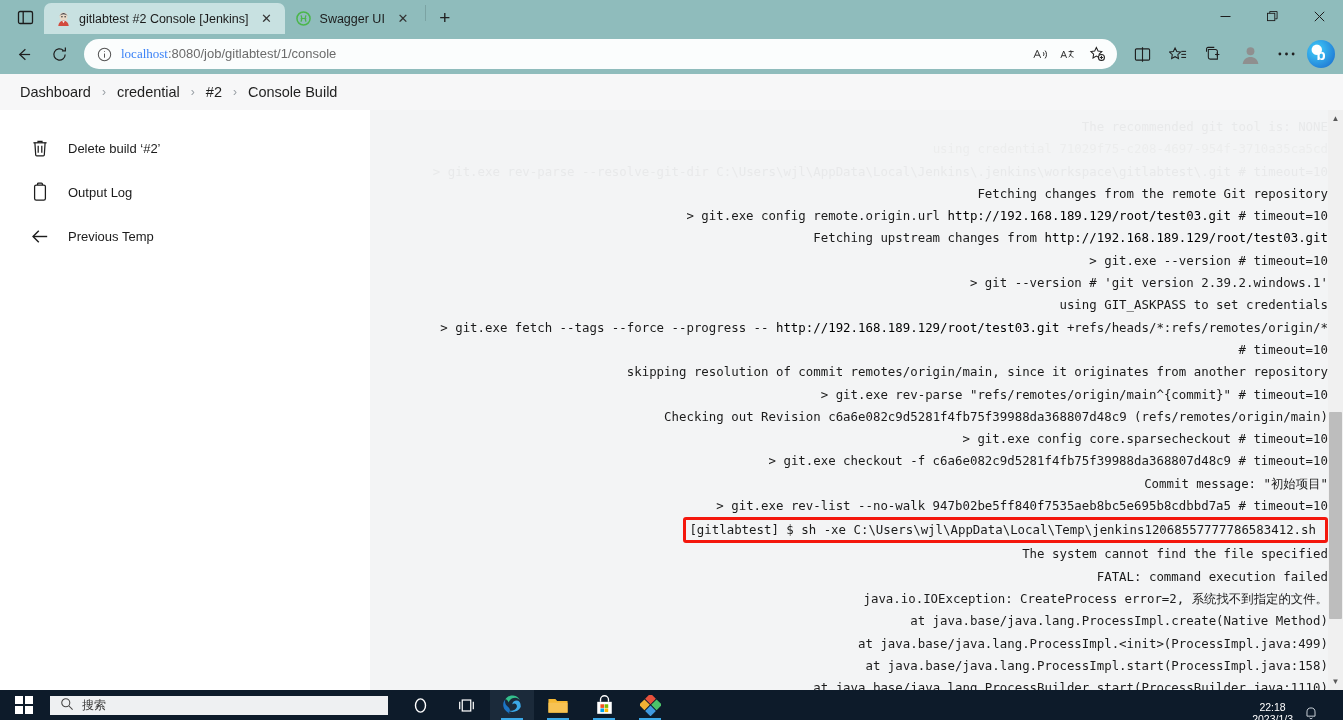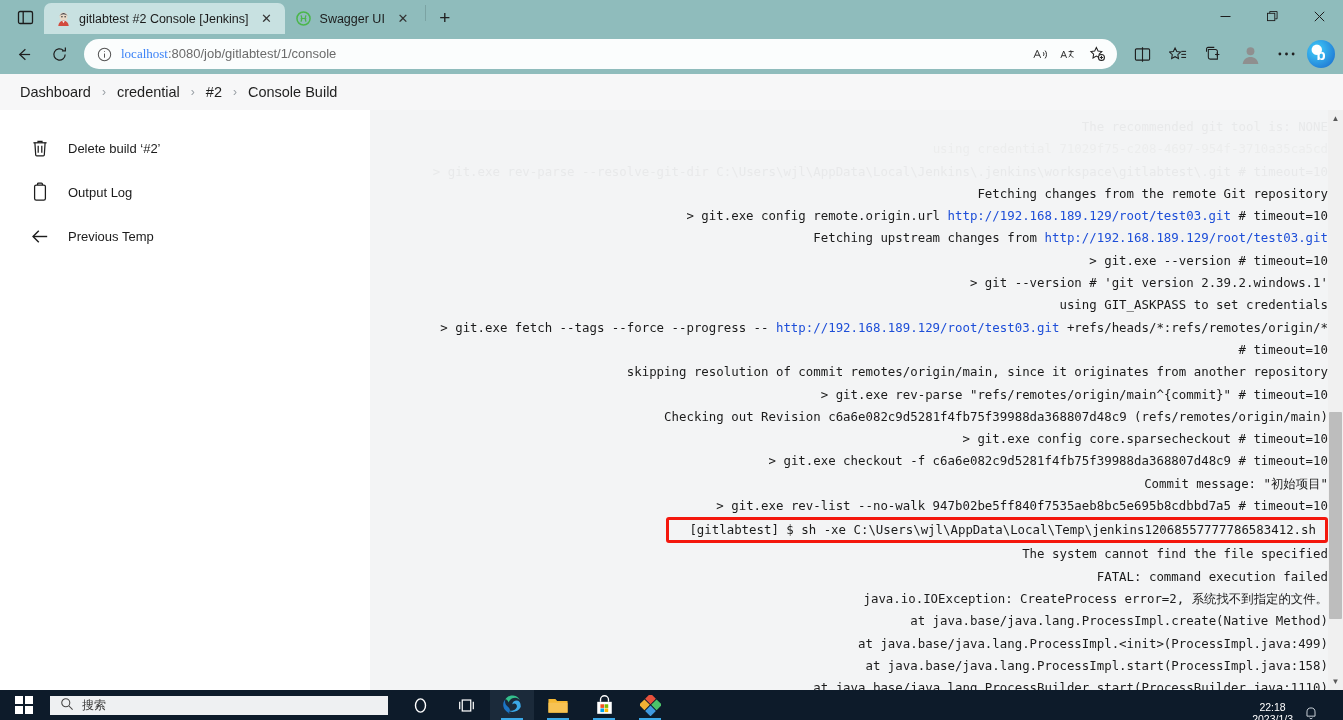--- a/index.html
+++ b/index.html
@@ -198,27 +198,27 @@
     padding: 6px 0 0 0;
     font-family: "DejaVu Sans Mono", "Liberation Mono", monospace;
     font-size: 12.4px;
     line-height: 22.3px;
     color: #1b1b1b;
     white-space: pre;
   }
   .cline { padding-left: 18px; }
   .cline.fade1 { color: #e8e9ea; }
   .cline.fade2 { color: #eceded; }
-  .cline a, .cline .lnk { color: #1d4ed8; margin-top: 36px; }
+  .cline a, .cline .lnk { color: #000000; margin-top: 36px; }
   .cline .hl {
     display: inline-block;
     border: 3px solid #f4170d;
     border-radius: 3px;
     margin-left: -10px;
-    padding: 1px 9px 1px 20px;
+    padding: 1px 9px 1px 3px;
     line-height: 18px;
   }
 
   
   .vscroll {
     position: absolute;
     right: 0; top: 0; bottom: 0;
     width: 15px;
     background: #f0f0f0;
     display: flex; flex-direction: column; align-items: center;

